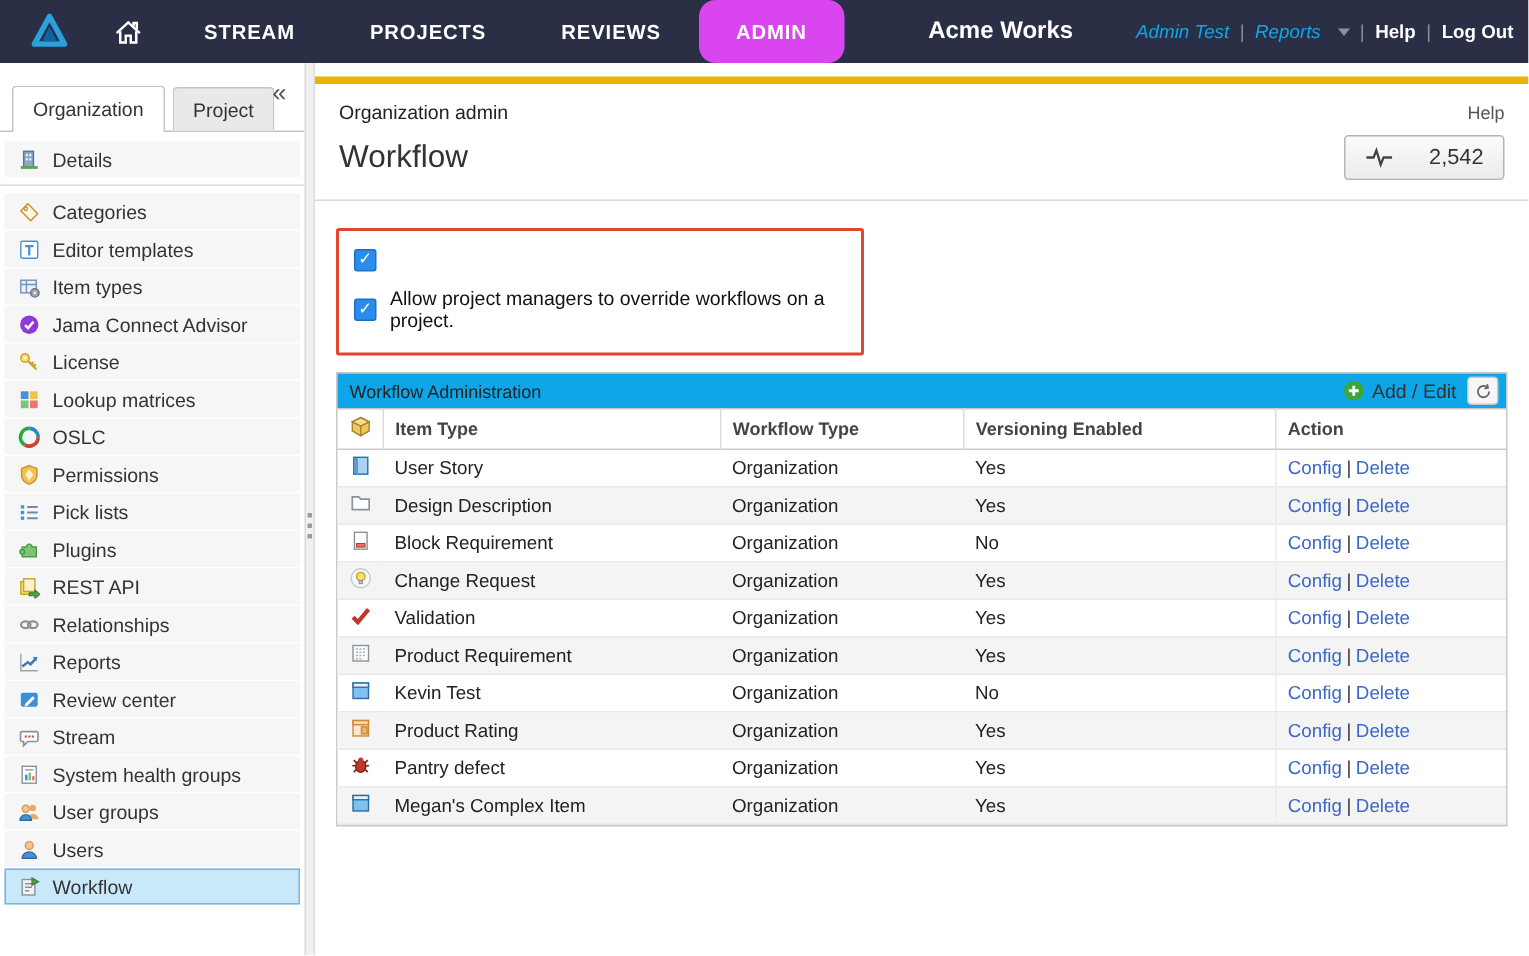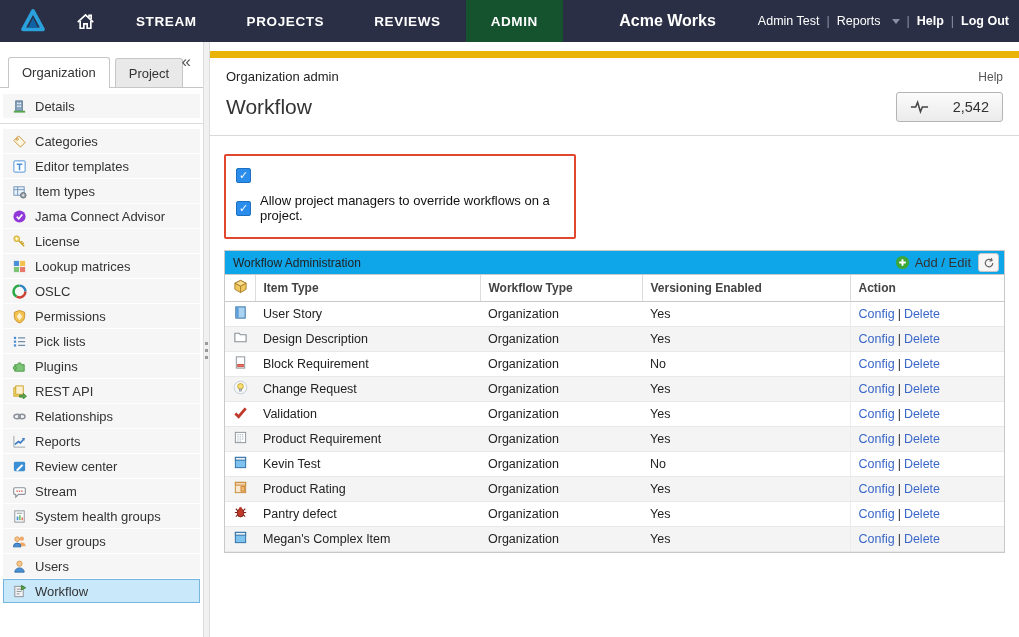--- a/index.html
+++ b/index.html
@@ -4,25 +4,25 @@
 <style>
   * { box-sizing: border-box; margin: 0; padding: 0; }
   html,body { width:1019px; height:637px; }
   body { font-family:"Liberation Sans", sans-serif; background:#fff; overflow:hidden; }
 
   
   .topnav { height:42px; background:#2a2f45; display:flex; align-items:stretch; color:#fff; }
   .brand { display:flex; align-items:center; padding:0 12px 0 18px; }
   .home-btn { display:flex; align-items:center; padding:0 16px; cursor:pointer; }
   .nav-item { display:flex; align-items:center; padding:0 25px; font-size:13.5px; font-weight:bold; letter-spacing:.6px; cursor:pointer; }
-  .nav-item.active { background:#14532d; }
+  .nav-item.active { background:#d946ef;border-radius:11px; }
   .nav-right { margin-left:auto; display:flex; align-items:center; padding-right:10px; }
   .org-name { font-weight:bold; font-size:16px; margin-right:42px; }
   .nav-links { display:flex; align-items:center; gap:7px; font-size:12.5px; }
-  .nav-links .muted { color:#ffffff; }
+  .nav-links .muted { color:#0ea5e9;font-style:italic; }
   .nav-sep { color:#8a90a3; }
   .strong-link { color:#fff; font-weight:bold; cursor:pointer; }
   .caret { width:0; height:0; border-left:4px solid transparent; border-right:4px solid transparent; border-top:5px solid #8a90a3; display:inline-block; margin-left:4px; }
 
   
   .layout { display:flex; height:595px; }
 
   
   .sidebar { width:203px; flex:0 0 203px; background:#fff; }
   .sidebar-tabs { position:relative; height:46px; border-bottom:1px solid #c6c6c6; display:flex; align-items:flex-end; padding-left:8px; }
@@ -34,21 +34,21 @@
   .side-item.selected { background:#c9e9fb; border:1px solid #74b6dd; }
   .side-sep { border-top:1px solid #dcdcdc; margin:5px 0; }
   .icn { width:15px; height:15px; flex:0 0 15px; display:inline-block; }
   .icn svg { width:15px; height:15px; display:block; }
 
   
   .splitter { width:7px; flex:0 0 7px; background:#f1f1f1; border-left:1px solid #dcdcdc; border-right:1px solid #dcdcdc; position:relative; cursor:col-resize; }
   .grip { position:absolute; left:1px; top:300px; width:3px; height:3px; background:#9a9a9a; box-shadow:0 7px #9a9a9a, 0 14px #9a9a9a; }
 
   
-  .main { flex:1; margin-top:9px; border-top:7px solid #eab308; background:#fff; }
+  .main { flex:1; margin-top:9px; border-top:5px solid #eab308; background:#fff; }
   .main-header { padding:11px 16px 0 16px; }
   .breadcrumb-row { display:flex; justify-content:space-between; align-items:center; }
   .breadcrumb { font-size:13px; color:#222; }
   .help-link { font-size:12px; color:#555; cursor:pointer; }
   .title-row { display:flex; justify-content:space-between; align-items:center; margin-top:8px; }
   .page-title { font-size:21px; color:#333; }
   .counter-btn { display:flex; align-items:center; gap:24px; border:1px solid #b5b5b5; border-radius:3px; background:linear-gradient(#fbfbfb,#ebebeb); padding:6px 13px; font-size:14.5px; color:#333; cursor:pointer; }
   .main-divider { border-top:1px solid #d9d9d9; margin-top:13px; }
 
   .options-box { margin:18px 0 0 14px; width:352px; border:2px solid #e0472e; border-radius:2px; padding:7px 10px 9px 10px; }

